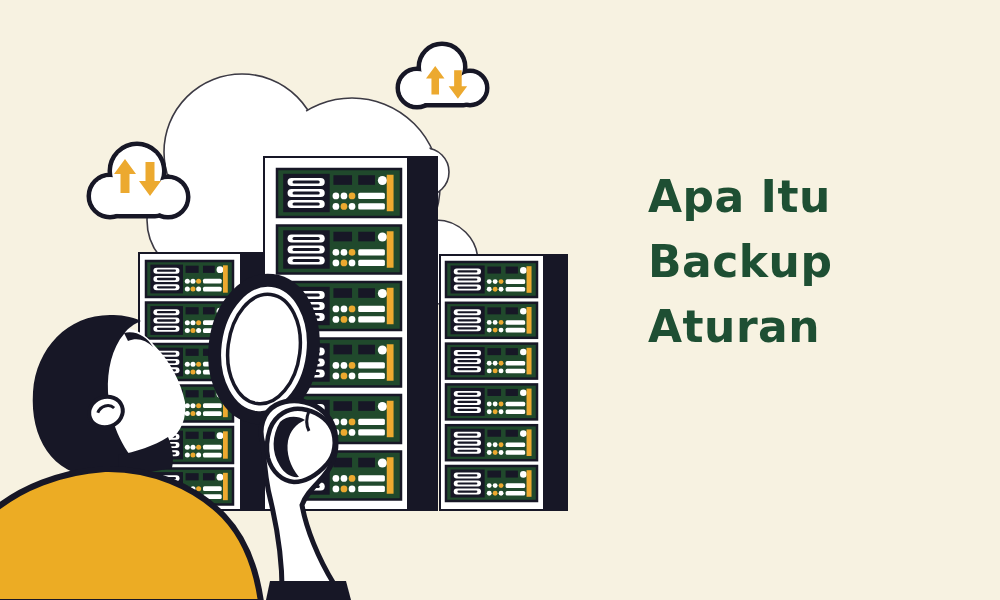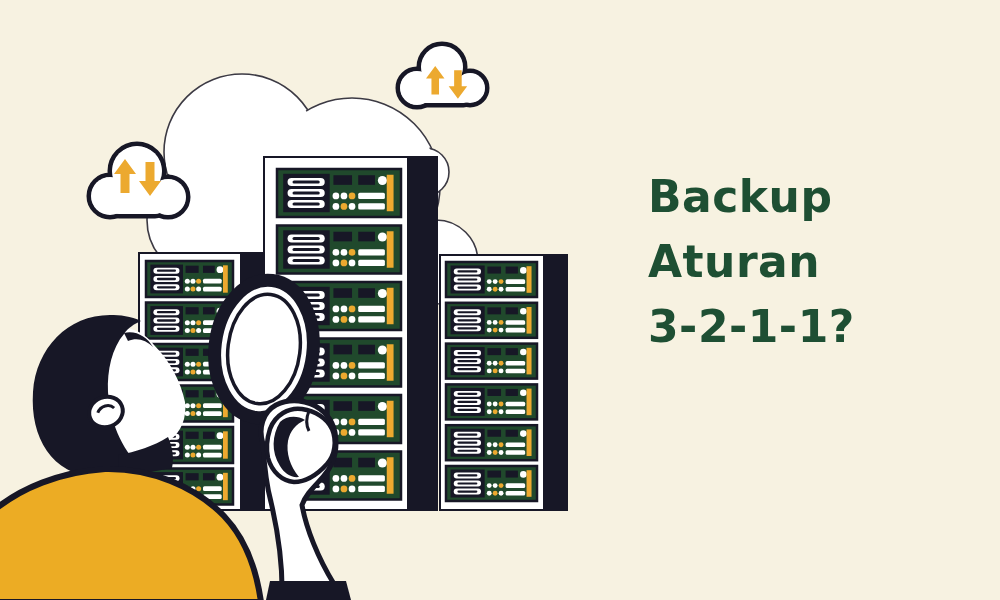--- a/index.html
+++ b/index.html
@@ -550,16 +550,16 @@
       <path style="fill:var(--ink)" d="M 277,417 C 269,430 268,447 277,461 C 281,468 288,473 296,472
            C 287,461 283,448 285,436 C 287,426 293,419 302,415
            C 294,410 283,411 277,417 Z"></path>
       <path d="M 306,406 C 303,413 303,420 306,426" style="fill:none;stroke:var(--ink);stroke-width:3"></path>
     </g>
   </g>
 </svg>
 </div>
 
 <div class="title-block">
+  <div class="title-line">Apa Itu</div>
   <div class="title-line">Backup</div>
   <div class="title-line">Aturan</div>
-  <div class="title-line">3-2-1-1?</div>
 </div>
 
 </body></html>

